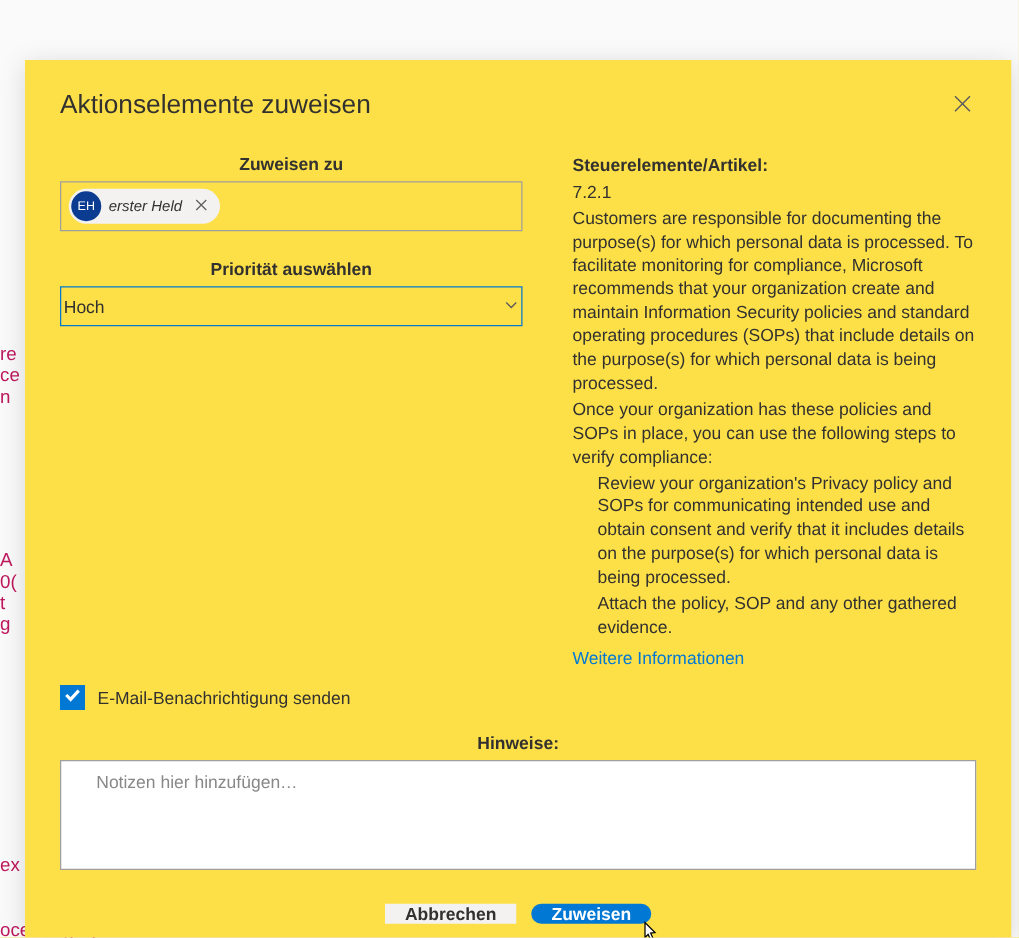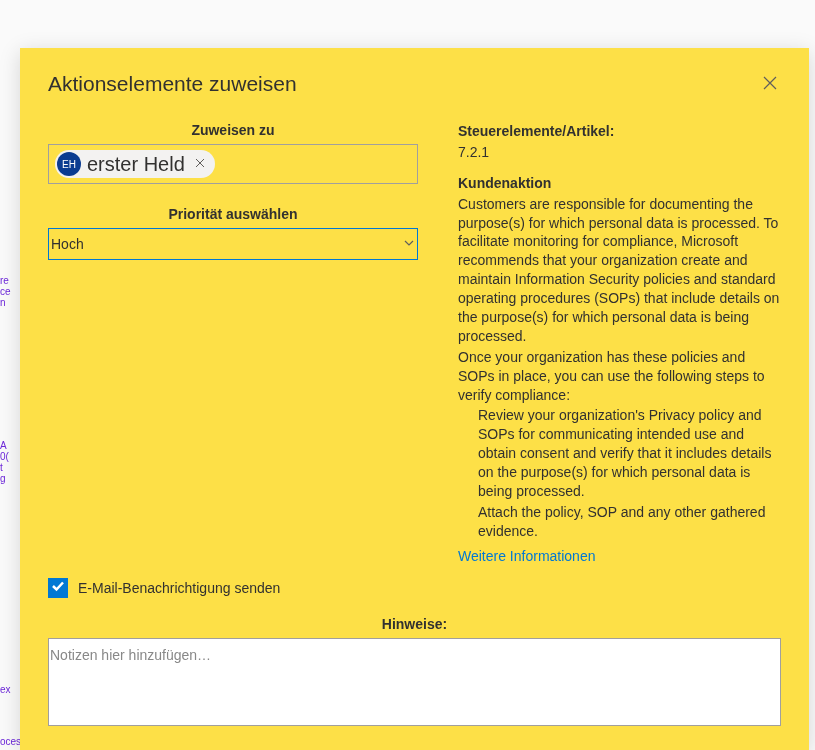--- a/index.html
+++ b/index.html
@@ -13,22 +13,22 @@
       overflow: hidden;
       position: relative;
     }
     .backdrop {
       position: absolute;
       inset: 0;
       background: #fafafa;
     }
     .bg-text {
       position: absolute;
-      color: #6d28d9;
-      font-size: 10px;
+      color: #be185d;
+      font-size: 15px;
       white-space: pre;
     }
     .dialog {
       position: absolute;
       top: 6px;
       left: 20px;
       right: 6px;
       bottom: 0;
       background: #fde047;
       box-shadow: 0 4px 20px rgba(0,0,0,0.15);
@@ -93,21 +93,21 @@
       height: 24px;
       border-radius: 50%;
       background: #0b3c91;
       color: #fff;
       display: flex;
       align-items: center;
       justify-content: center;
       font-size: 10px;
       font-weight: 400;
     }
-    .persona-name { font-size: 20px; color: #323130; }
+    .persona-name { font-size: 12px; color: #323130; font-style: italic; }
     .persona-remove {
       background: none;
       border: none;
       cursor: pointer;
       color: #605e5c;
       padding: 2px 4px;
       font-size: 12px;
     }
     .dropdown {
       border: 1px solid #0078d4;
@@ -146,21 +146,21 @@
       align-items: center;
       justify-content: center;
       cursor: pointer;
     }
     .checkbox svg { width: 14px; height: 14px; stroke: #fff; stroke-width: 2.5; fill: none; }
     .notes-section { margin-top: 18px; }
     .notes-textarea {
       width: 100%;
       min-height: 88px;
       border: 1px solid #a19f9d;
-      padding: 8px 1px;
+      padding: 8px 28px;
       font-family: inherit;
       font-size: 14px;
       resize: none;
       color: #323130;
     }
     .notes-textarea::placeholder { color: #888; }
     .dialog-footer {
       display: flex;
       justify-content: center;
       gap: 12px;
@@ -243,21 +243,20 @@
           <svg viewBox="0 0 12 12">
               <path d="M2 4 L6 8 L10 4" stroke="#605e5c" stroke-width="1.2" fill="none"></path>
             </svg>
         </span>
       </div>
     </div>
 
     <div class="right-col">
       <p class="section-label">Steuerelemente/Artikel:</p>
       <p>7.2.1</p>
-      <p class="section-label" style="margin-top:12px;">Kundenaktion</p>
       <p>Customers are responsible for documenting the purpose(s) for which personal data is processed. To facilitate monitoring for compliance, Microsoft recommends that your organization create and maintain Information Security policies and standard operating procedures (SOPs) that include details on the purpose(s) for which personal data is being processed.</p>
       <p>Once your organization has these policies and SOPs in place, you can use the following steps to verify compliance:</p>
       <p class="indented">Review your organization's Privacy policy and SOPs for communicating intended use and obtain consent and verify that it includes details on the purpose(s) for which personal data is being processed.</p>
       <p class="indented">Attach the policy, SOP and any other gathered evidence.</p>
       <a class="more-link">Weitere Informationen</a>
     </div>
   </div>
 
   <div class="checkbox-row">
     <div class="checkbox">

